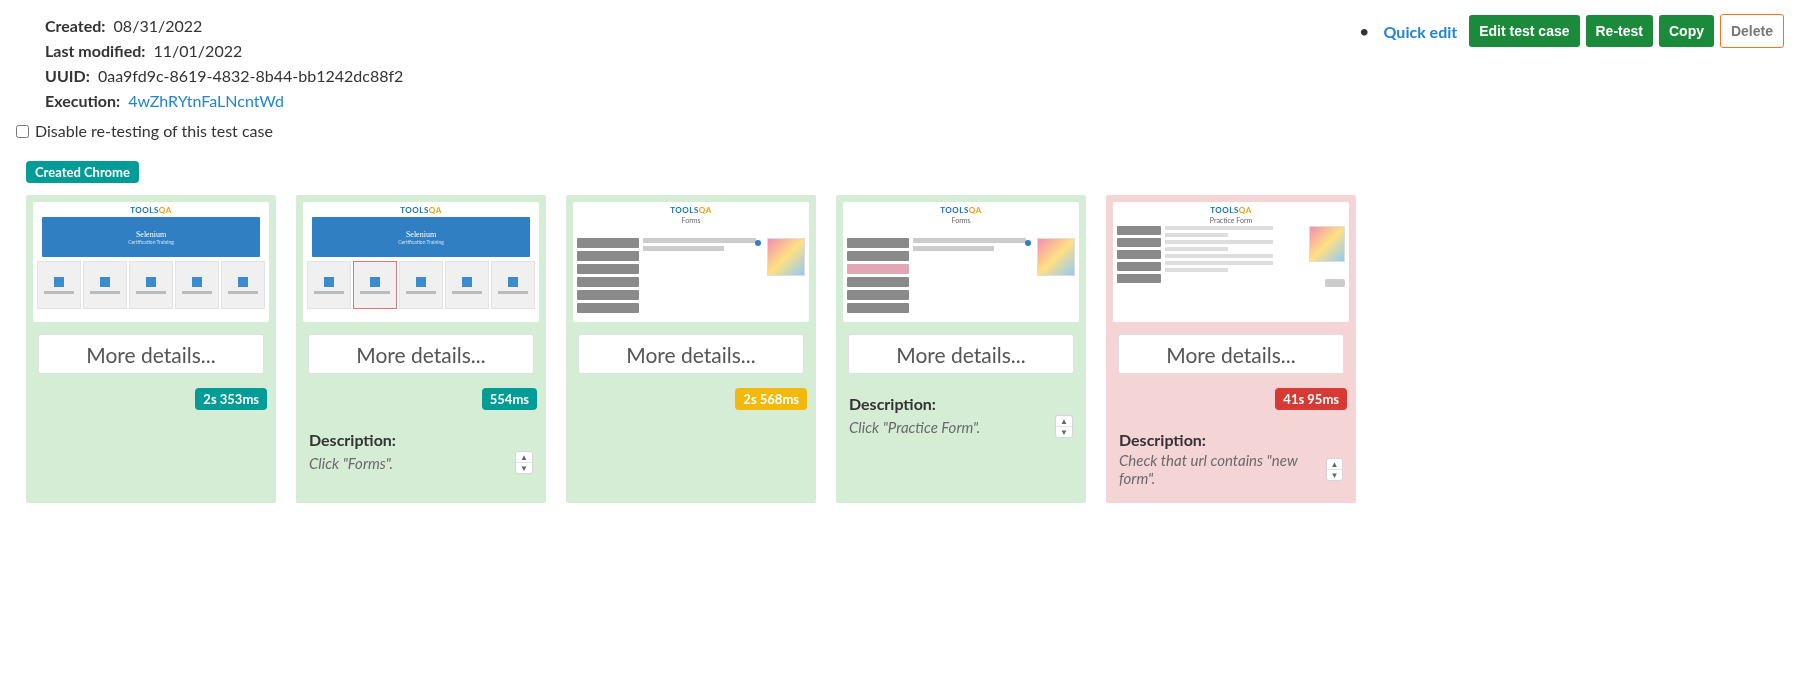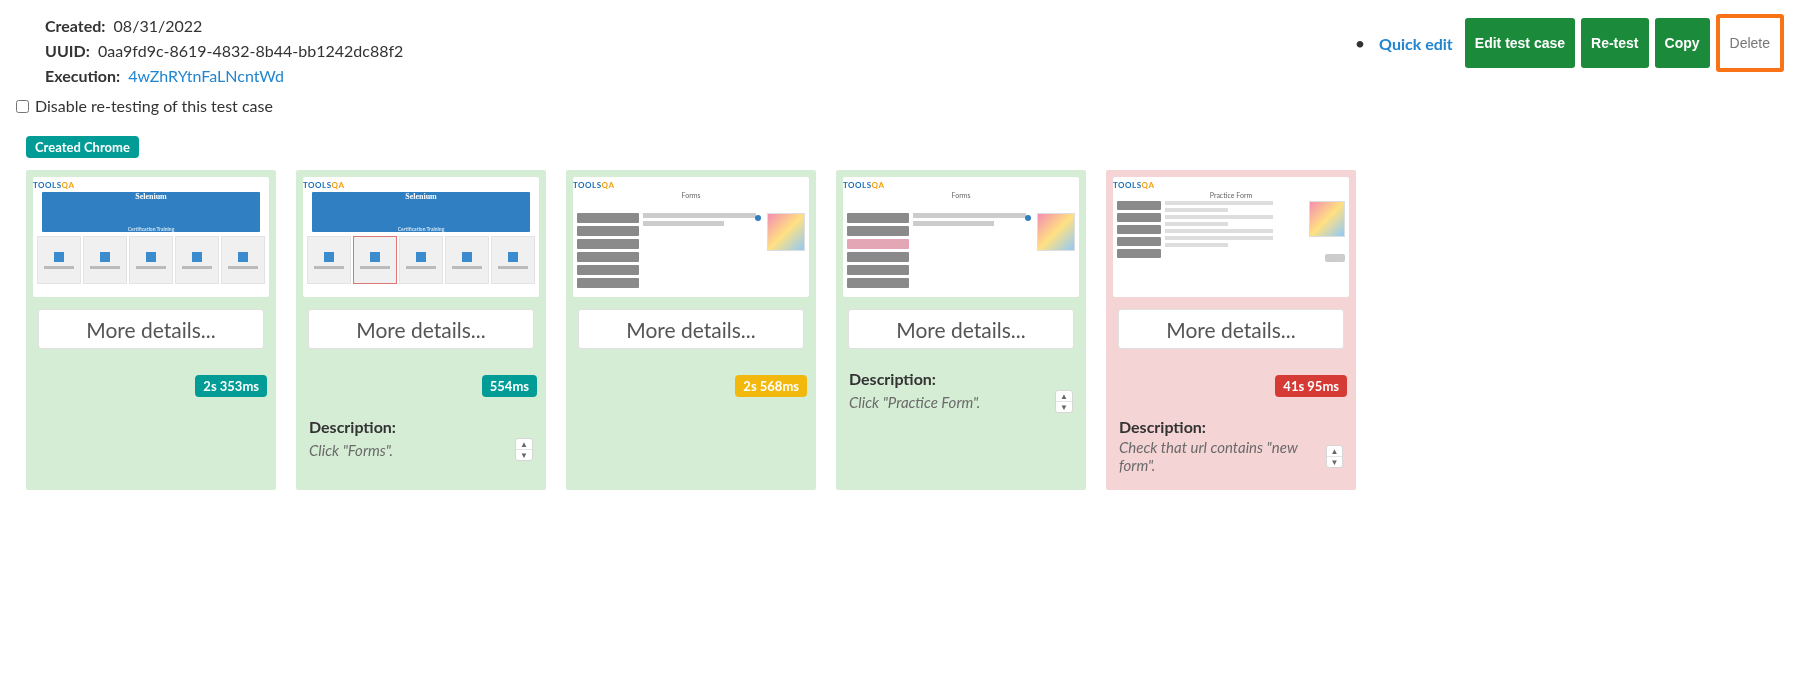--- a/index.html
+++ b/index.html
@@ -7,48 +7,48 @@
   .top-row { display: flex; justify-content: space-between; align-items: flex-start; }
   .meta-block { line-height: 1.5; }
   .meta-block .row { margin-bottom: 1px; }
   .meta-block .label { font-weight: 700; margin-right: 4px; margin-left: 29px; }
   .meta-block a { color: #2185d0; text-decoration: none; }
   .disable-row { display: flex; align-items: center; margin-top: 6px; }
   .disable-row input { margin-right: 6px; }
   .actions { display: flex; align-items: center; gap: 6px; }
   .bullet { font-size: 18px; margin-right: 8px; }
   .quick-edit { color: #2185d0; font-weight: 700; margin-right: 6px; cursor: pointer; }
-  .btn { display: inline-flex; align-items: center; padding: 17px 10px; border-radius: 3px; font-size: 14px; cursor: pointer; border: none; background: #1b8a3b; color: #fff; font-weight: 600; }
-  .btn.white { background: #fff; color: #777; border: 4px solid #f97316; font-weight: 400; }
+  .btn { display: inline-flex; align-items: center; padding: 8px 10px; border-radius: 3px; font-size: 14px; cursor: pointer; border: none; background: #1b8a3b; color: #fff; font-weight: 600; }
+  .btn.white { background: #fff; color: #777; border: 1px solid #f97316; font-weight: 700; }
   .env-badge { display: inline-block; background: #009c95; color: #fff; padding: 3px 9px; border-radius: 4px; font-size: 13px; font-weight: 700; margin-top: 18px; margin-left: 10px; }
   .cards { display: flex; gap: 20px; margin-top: 12px; margin-left: 10px; }
   .card { width: 250px; padding: 7px 7px 16px 7px; border-radius: 2px; }
   .card.green { background: #d6edd5; }
   .card.red { background: #f4d4d5; }
   .thumb { width: 100%; height: 120px; background: #fff; border-radius: 2px; overflow: hidden; position: relative; }
   .more-btn { display: flex; align-items: center; justify-content: center; width: calc(100% - 10px); margin: 12px auto 0; background: #fff; border: 1px solid #e0e0e0; border-radius: 3px; height: 40px; color: #555; cursor: pointer; font-size: 21px; }
-  .time-row { display: flex; justify-content: flex-end; margin-top: 26px; padding-right: 2px; }
+  .time-row { display: flex; justify-content: flex-end; margin-top: 14px; padding-right: 2px; }
   .time-badge { display: inline-block; padding: 3px 8px; border-radius: 4px; font-size: 13px; font-weight: 700; color: #fff; }
   .time-badge.teal { background: #009c95; }
   .time-badge.yellow { background: #f2b90c; color: #fff; }
   .time-badge.red { background: #d63a34; }
   .desc-block { margin-top: 20px; padding: 0 6px; }
   .desc-label { font-weight: 700; margin-bottom: 2px; }
   .desc-row { display: flex; align-items: center; justify-content: space-between; }
   .desc-text { font-style: italic; color: #6a6a6a; font-size: 15px; }
   .stepper { display: flex; flex-direction: column; border: 1px solid #d6d6d6; border-radius: 3px; background: #fff; width: 18px; }
   .stepper span { font-size: 8px; line-height: 8px; text-align: center; color: #666; cursor: pointer; padding: 1px 0; }
   .stepper span:first-child { border-bottom: 1px solid #e5e5e5; }
 
   
-  .thumb .logo { text-align:left; font-size:8px; font-weight:700; color:#1a6fb8; padding-top:3px; letter-spacing:0.5px; }
+  .thumb .logo { text-align:center; font-size:8px; font-weight:700; color:#1a6fb8; padding-top:3px; letter-spacing:0.5px; }
   .thumb .logo .qa { color:#f59e0b; }
 
   
-  .thumb.variant-a .hero { background:#2f7fc2; height:40px; margin:2px 9px 0; border-radius:1px; display:flex; flex-direction:column; align-items:center; justify-content:space-between;font-weight:bold; }
+  .thumb.variant-a .hero { background:#2f7fc2; height:40px; margin:2px 9px 0; border-radius:1px; display:flex; flex-direction:column; align-items:center; justify-content:center; }
   .thumb.variant-a .hero .t1 { color:#fff; font-size:8px; font-family:serif; }
   .thumb.variant-a .hero .t2 { color:#cfe3f2; font-size:5px; }
   .thumb.variant-a .tiles { display:flex; gap:2px; margin:4px 4px 0; }
   .thumb.variant-a .tile { flex:1; height:48px; background:#f0f0f0; border:1px solid #e3e3e3; display:flex; flex-direction:column; align-items:center; justify-content:center; gap:4px; }
   .thumb.variant-a .tile .ic { width:10px; height:10px; background:#3a8ccf; }
   .thumb.variant-a .tile .lab { height:3px; width:70%; background:#bbb; }
   .thumb.variant-a .tile.active { border:1px solid #d77; }
 
   
   .thumb.variant-b .pgtitle { text-align:center; font-size:7px; color:#666; margin:1px 0 14px; }
@@ -78,20 +78,24 @@
 
 
 
 <div class="top-row">
   <div class="meta-block">
     <div class="row">
       <span class="label">Created:</span>
       <span>08/31/2022</span>
     </div>
     <div class="row">
+      <span class="label">Last modified:</span>
+      <span>11/01/2022</span>
+    </div>
+    <div class="row">
       <span class="label">UUID:</span>
       <span>0aa9fd9c-8619-4832-8b44-bb1242dc88f2</span>
     </div>
     <div class="row">
       <span class="label">Execution:</span>
       <a href="#">4wZhRYtnFaLNcntWd</a>
     </div>
     <div class="disable-row">
       <input type="checkbox" style="">
       <span>Disable re-testing of this test case</span>

